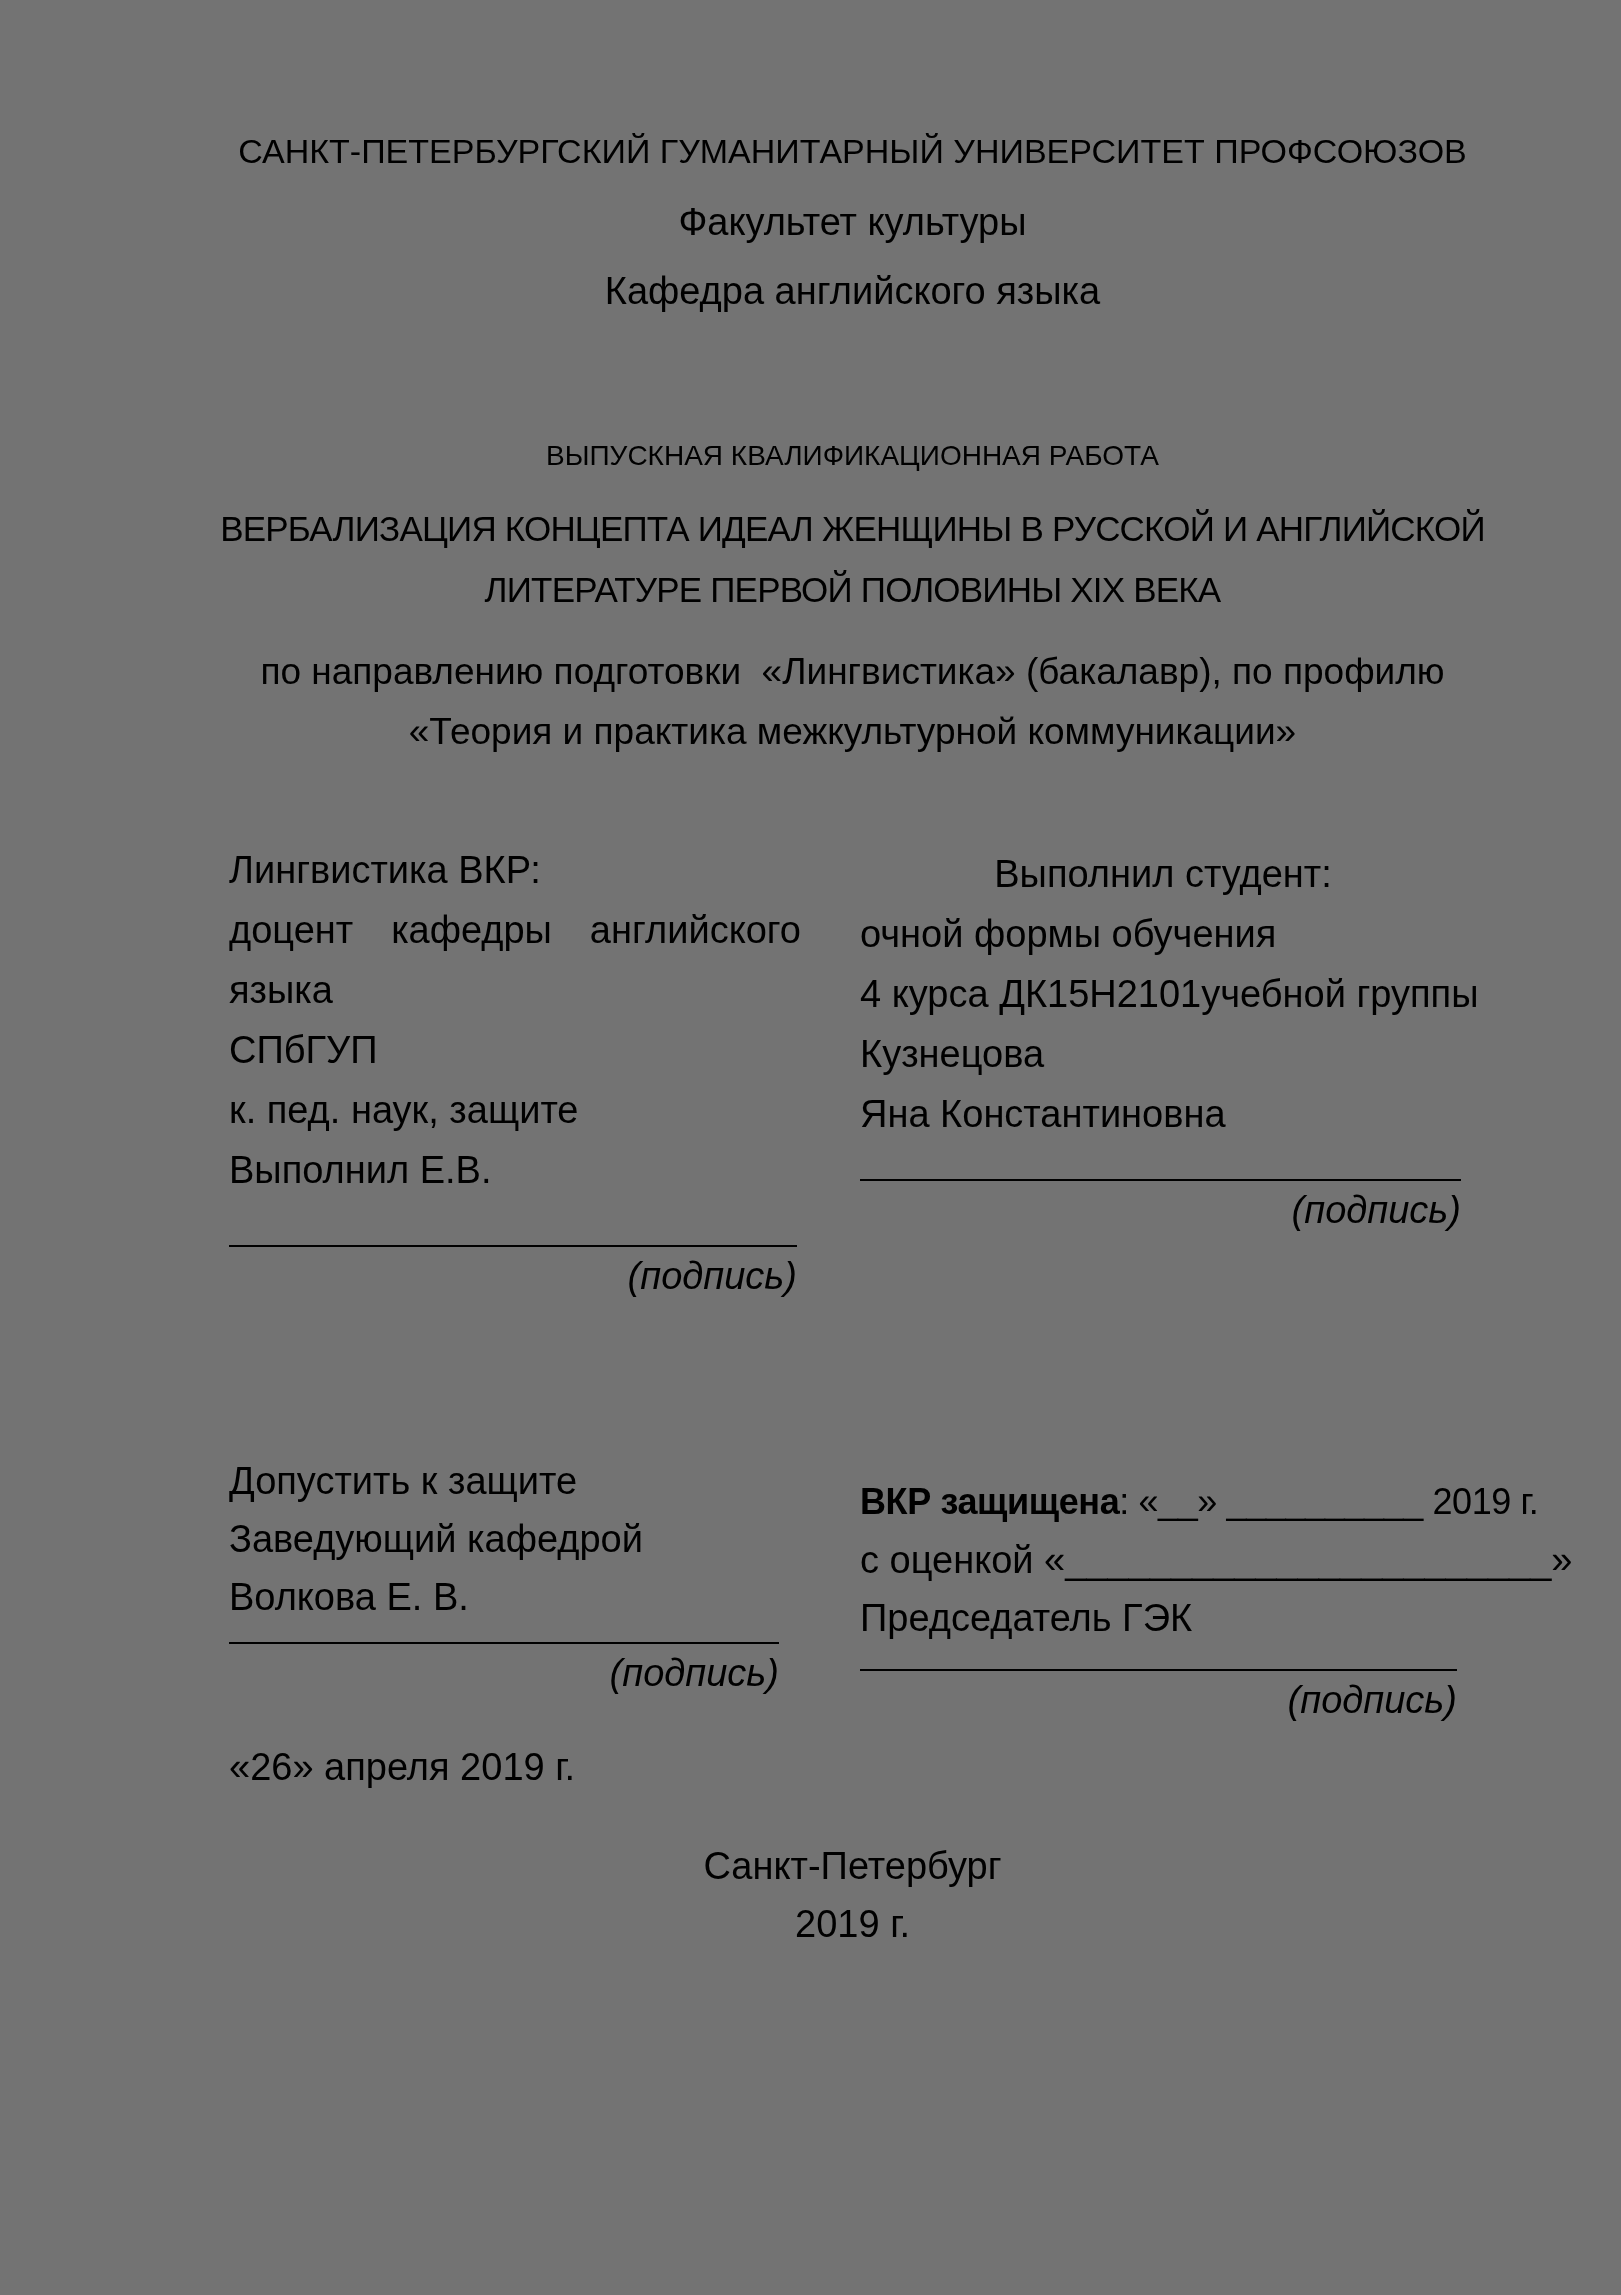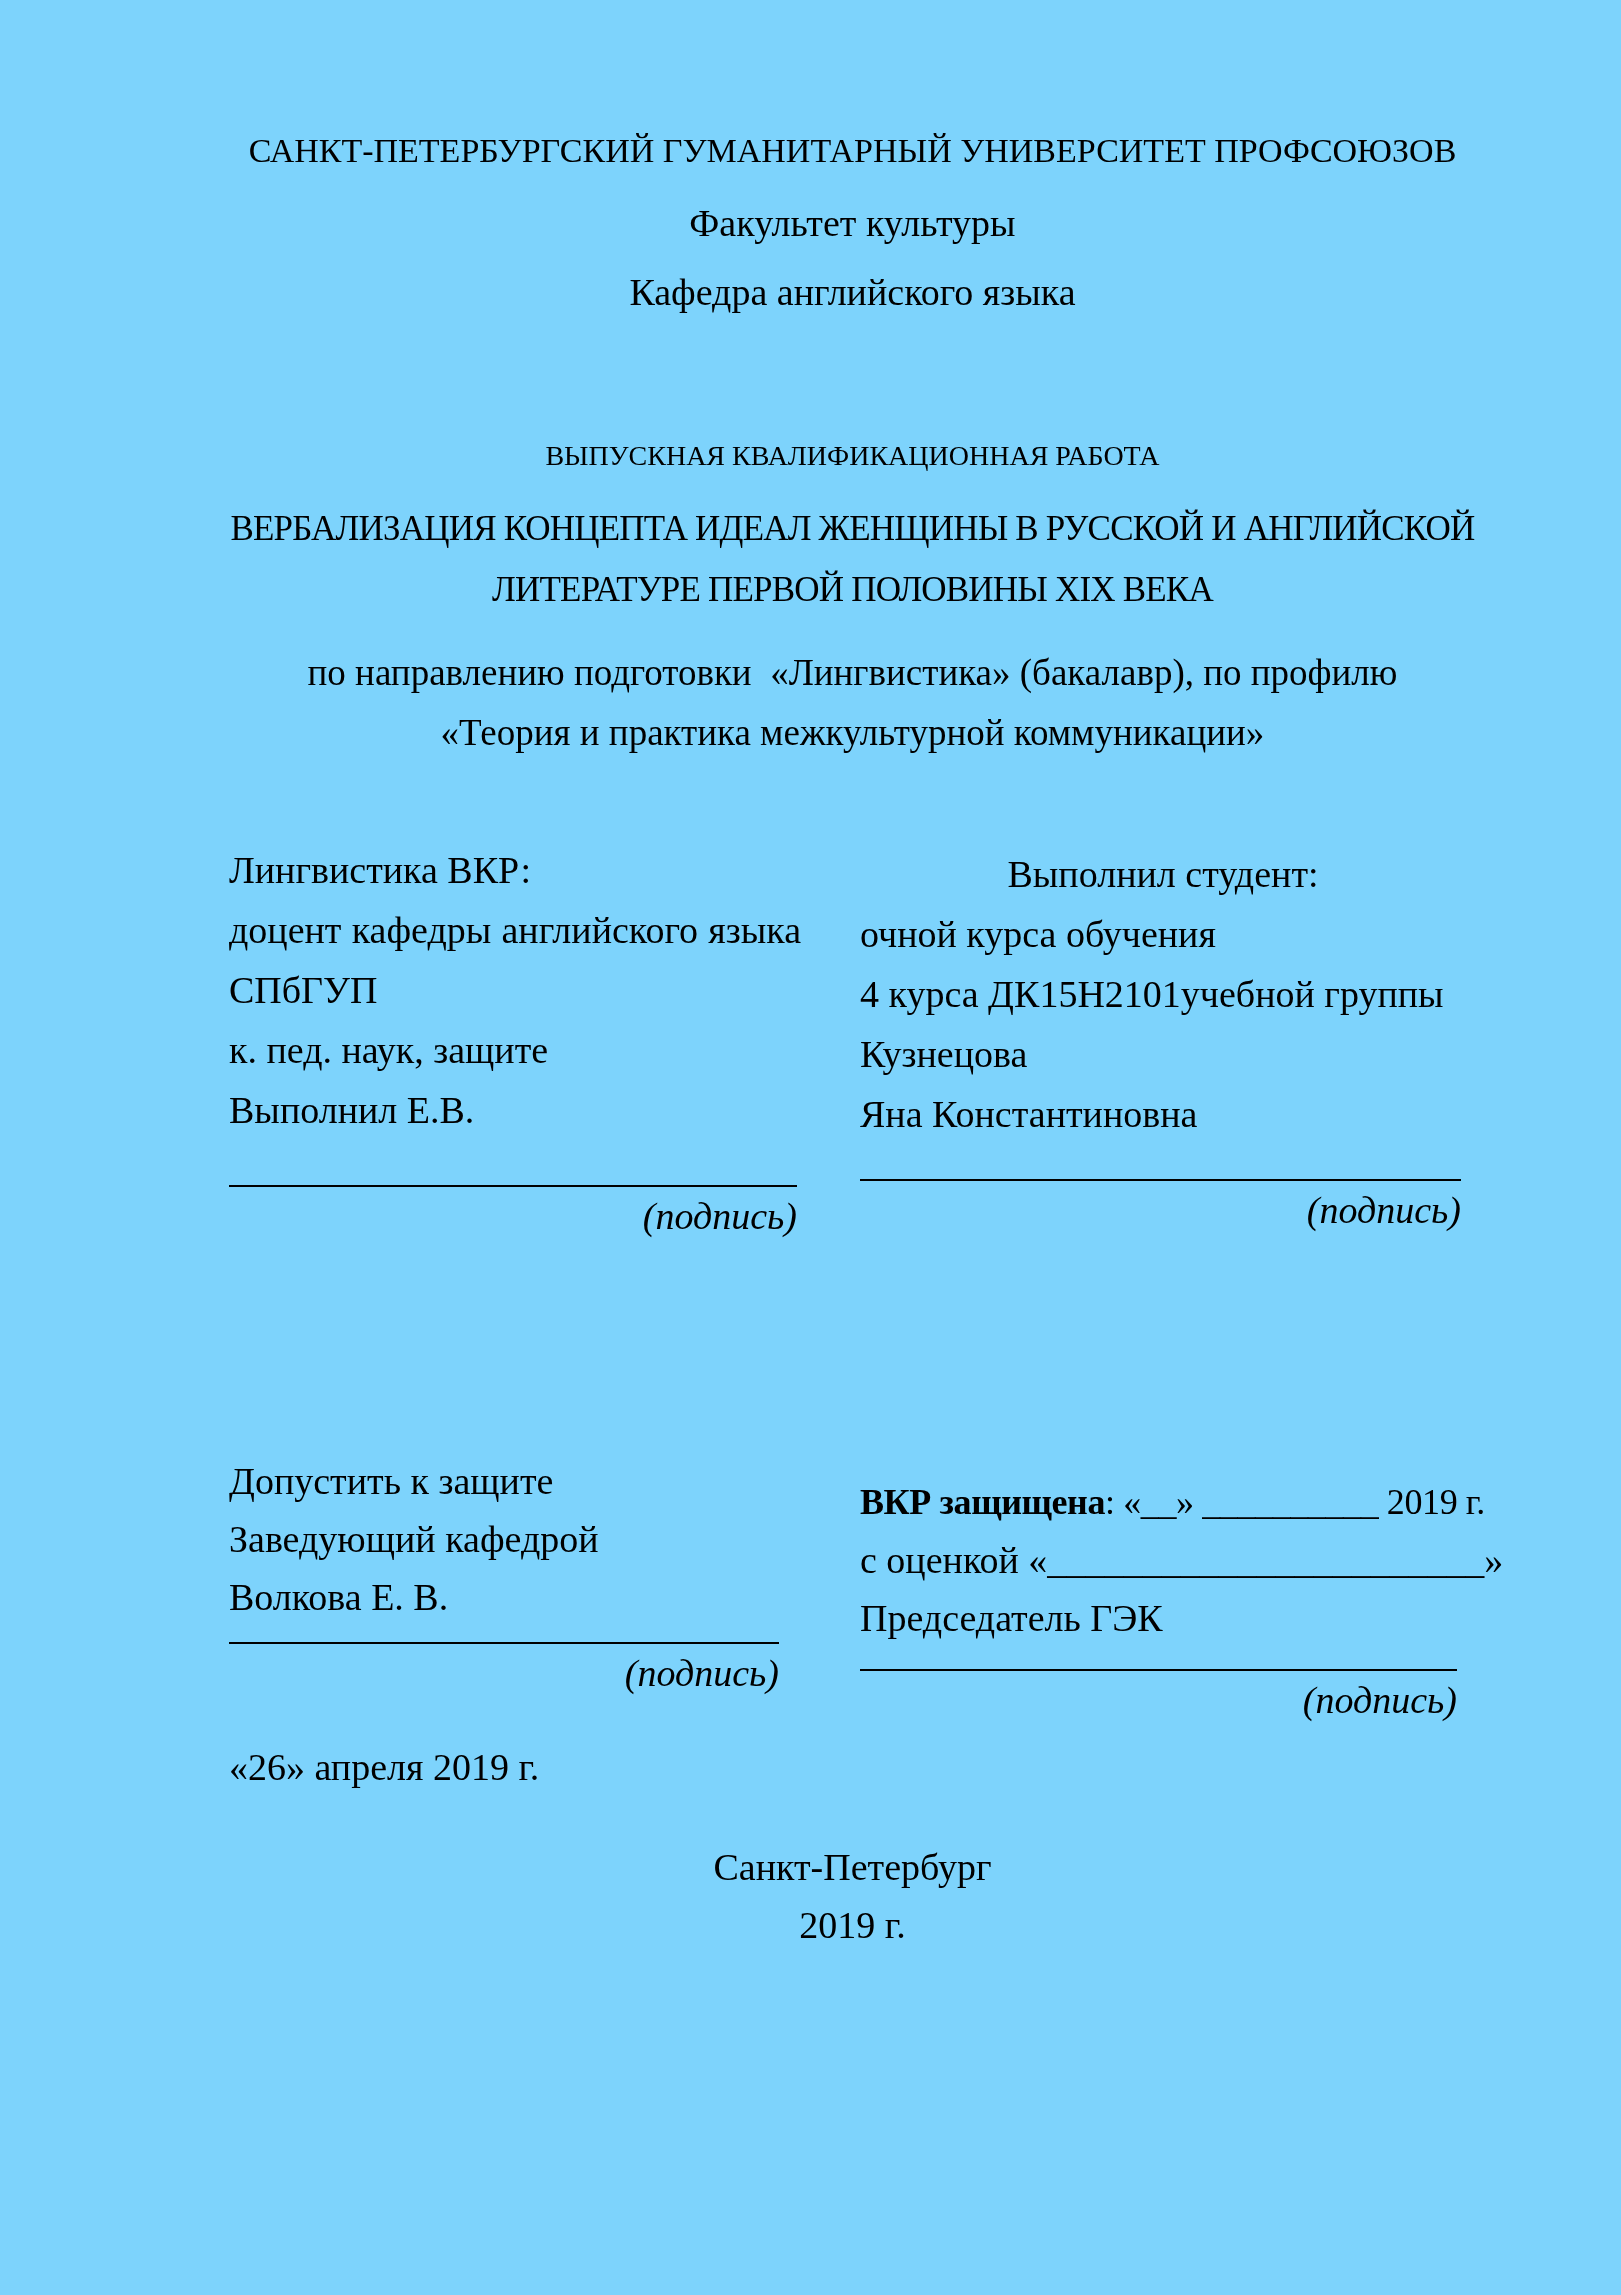--- a/index.html
+++ b/index.html
@@ -4,23 +4,23 @@
 <style>
   html, body {
     margin: 0;
     padding: 0;
     background: #e8e8e8;
   }
   .page {
     position: relative;
     width: 1622px;
     height: 2295px;
-    background: #7dd3fc;
+    background: #737373;
     color: #000000;
-    font-family: Liberation Serif, serif;
+    font-family: Liberation Sans, sans-serif;
     overflow: hidden;
   }
   
   .center-block {
     position: absolute;
     left: 157px;
     width: 1391px;
     text-align: center;
     white-space: nowrap;
   }
@@ -99,21 +99,21 @@
     <div class="ln ln-justify">доцент кафедры английского языка</div>
     <div class="ln">СПбГУП</div>
     <div class="ln">к. пед. наук, защите</div>
     <div class="ln">Выполнил Е.В.</div>
     <div class="sig-line sig-supervisor"></div>
     <div class="sig-caption cap-supervisor">(подпись)</div>
   </div>
 
   <div class="col col-student">
     <div class="ln ln-center">Выполнил студент:</div>
-    <div class="ln">очной курса обучения</div>
+    <div class="ln">очной формы обучения</div>
     <div class="ln">4 курса ДК15Н2101учебной группы</div>
     <div class="ln">Кузнецова</div>
     <div class="ln">Яна Константиновна</div>
     <div class="sig-line sig-student"></div>
     <div class="sig-caption cap-student">(подпись)</div>
   </div>
 
   <div class="col col-admission">
     <div class="ln">Допустить к защите</div>
     <div class="ln">Заведующий кафедрой</div>

